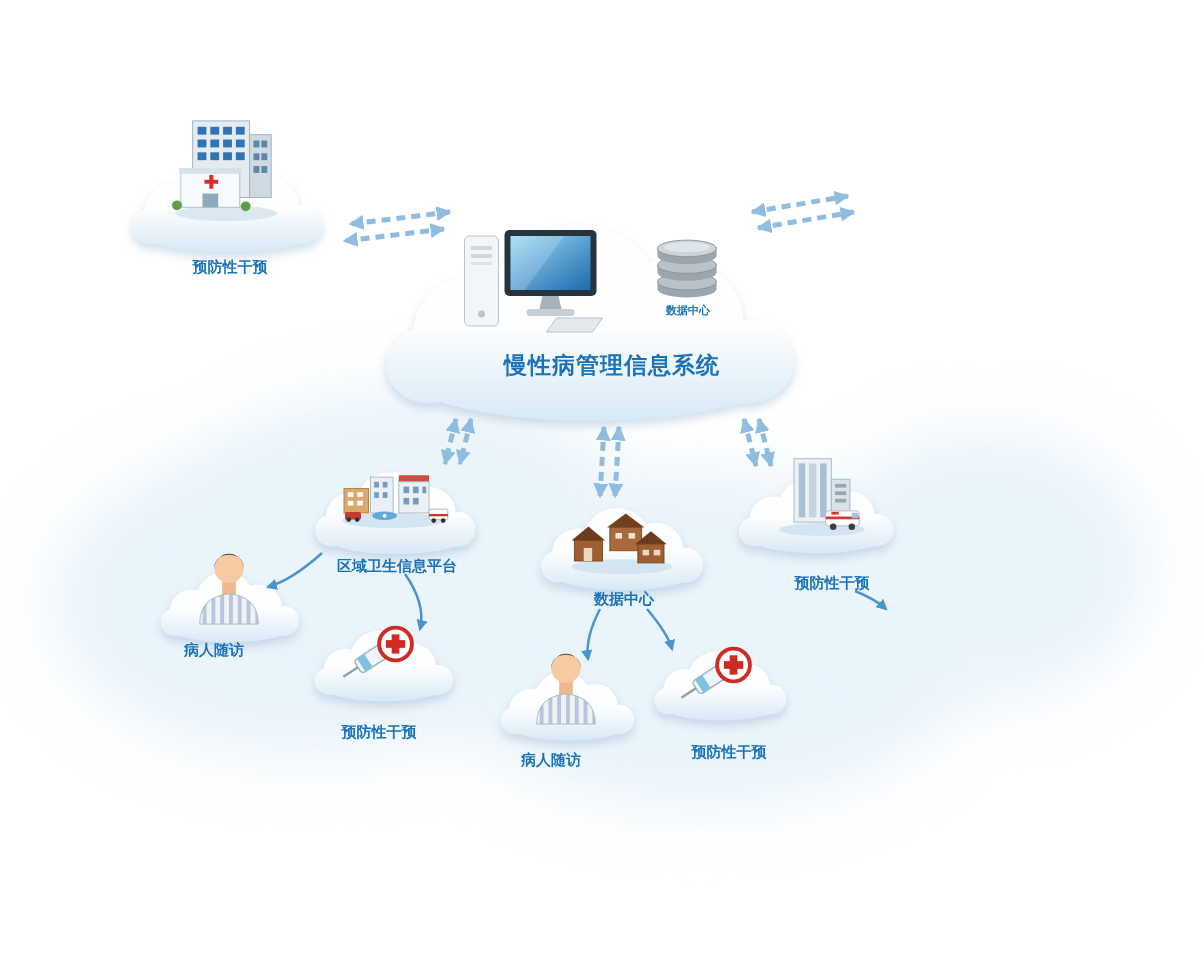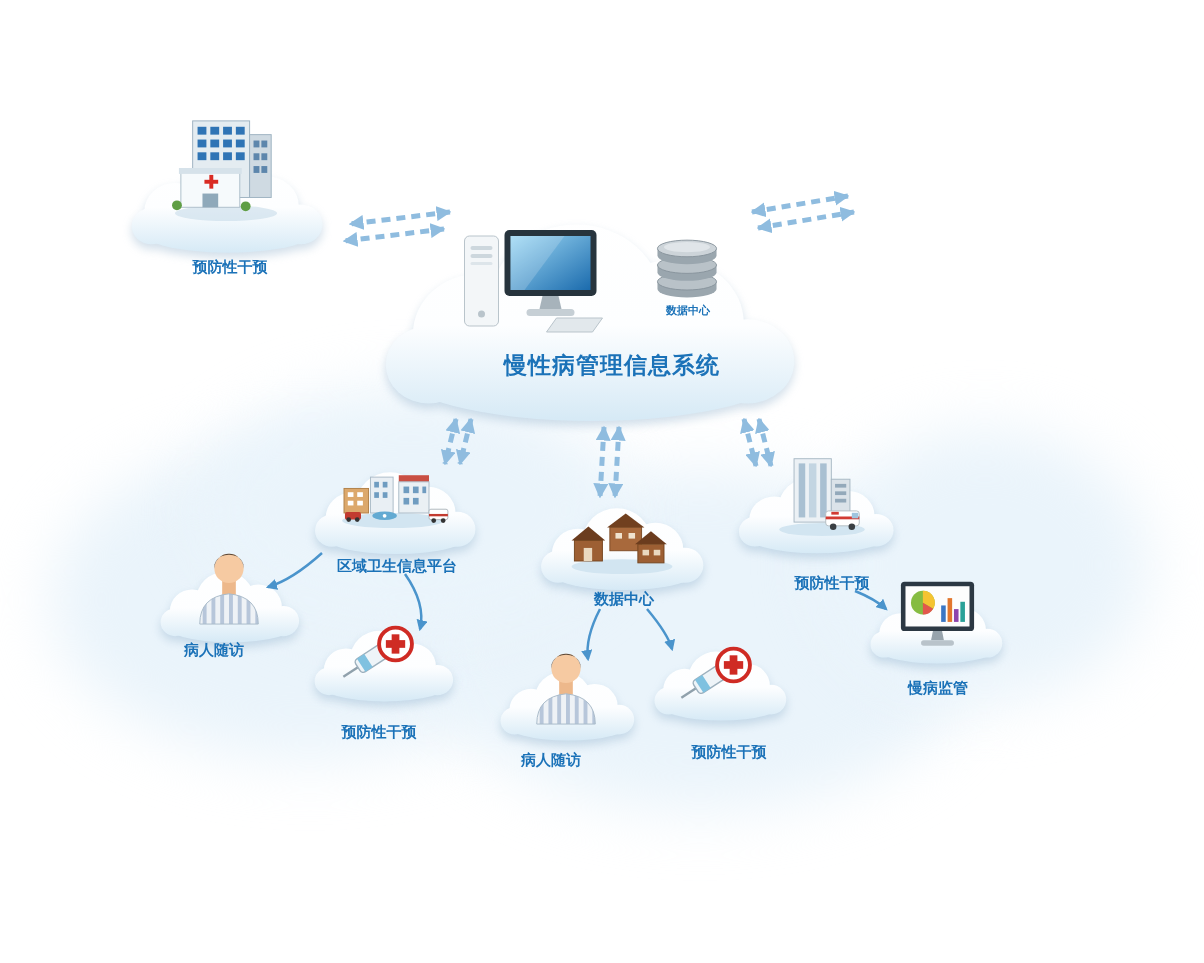--- a/index.html
+++ b/index.html
@@ -293,41 +293,20 @@
           <rect x="75" y="-7" width="6" height="14" rx="2" fill="#aebbc4"></rect>
         </g>
         <circle cx="64" cy="30" r="17" fill="#ffffff" stroke="#cf2b24" stroke-width="4"></circle>
         <rect x="54" y="26" width="20" height="8" fill="#cf2b24"></rect>
         <rect x="60" y="20" width="8" height="20" fill="#cf2b24"></rect>
       </svg>
     </div>
     <div class="nlabel" style="left:77px;top:107px;">预防性干预</div>
   </div>
 
-  <div class="node" style="left:868px;top:578px;width:140px;height:116px;">
-    <svg class="cloud" viewBox="0 0 220 130" preserveAspectRatio="none" style="left:0;top:10px;width:138px;height:78px;">
-        <use href="#cloud"></use>
-      </svg>
-    <div class="icon" style="left:27px;top:0;width:85px;height:75px;">
-      <svg viewBox="0 0 92 82">
-        <rect x="6" y="4" width="80" height="54" rx="4" fill="#2c3843"></rect>
-        <rect x="11" y="9" width="70" height="44" fill="#fdfdfd"></rect>
-        <circle cx="30" cy="27" r="13" fill="#86bc42"></circle>
-        <path d="M30 27 L30 14 A13 13 0 0 1 41.3 33.5 Z" fill="#f5c331"></path>
-        <path d="M30 27 L41.3 33.5 A13 13 0 0 1 30 40 Z" fill="#e2574c"></path>
-        <rect x="50" y="30" width="5" height="18" fill="#3a76c4"></rect>
-        <rect x="57" y="22" width="5" height="26" fill="#e2762d"></rect>
-        <rect x="64" y="34" width="5" height="14" fill="#8e44ad"></rect>
-        <rect x="71" y="26" width="5" height="22" fill="#2aa198"></rect>
-        <polygon points="41,58 51,58 53,68 39,68" fill="#97a3ac"></polygon>
-        <rect x="28" y="68" width="36" height="6" rx="3" fill="#b9c3ca"></rect>
-      </svg>
-    </div>
-    <div class="nlabel" style="left:70px;top:101px;">慢病监管</div>
-  </div>
 
   <svg class="arrows" width="1204" height="963" viewBox="0 0 1204 963">
     <defs>
       <marker id="ah" viewBox="0 0 10 10" refX="9" refY="5" markerWidth="3" markerHeight="3" orient="auto-start-reverse">
         <path d="M0,0 L10,5 L0,10 z" fill="#8fbcdf"></path>
       </marker>
       <marker id="ah2" viewBox="0 0 10 10" refX="8" refY="5" markerWidth="4.5" markerHeight="4.5" orient="auto">
         <path d="M0,0 L10,5 L0,10 z" fill="#4a94cc"></path>
       </marker>
     </defs>

